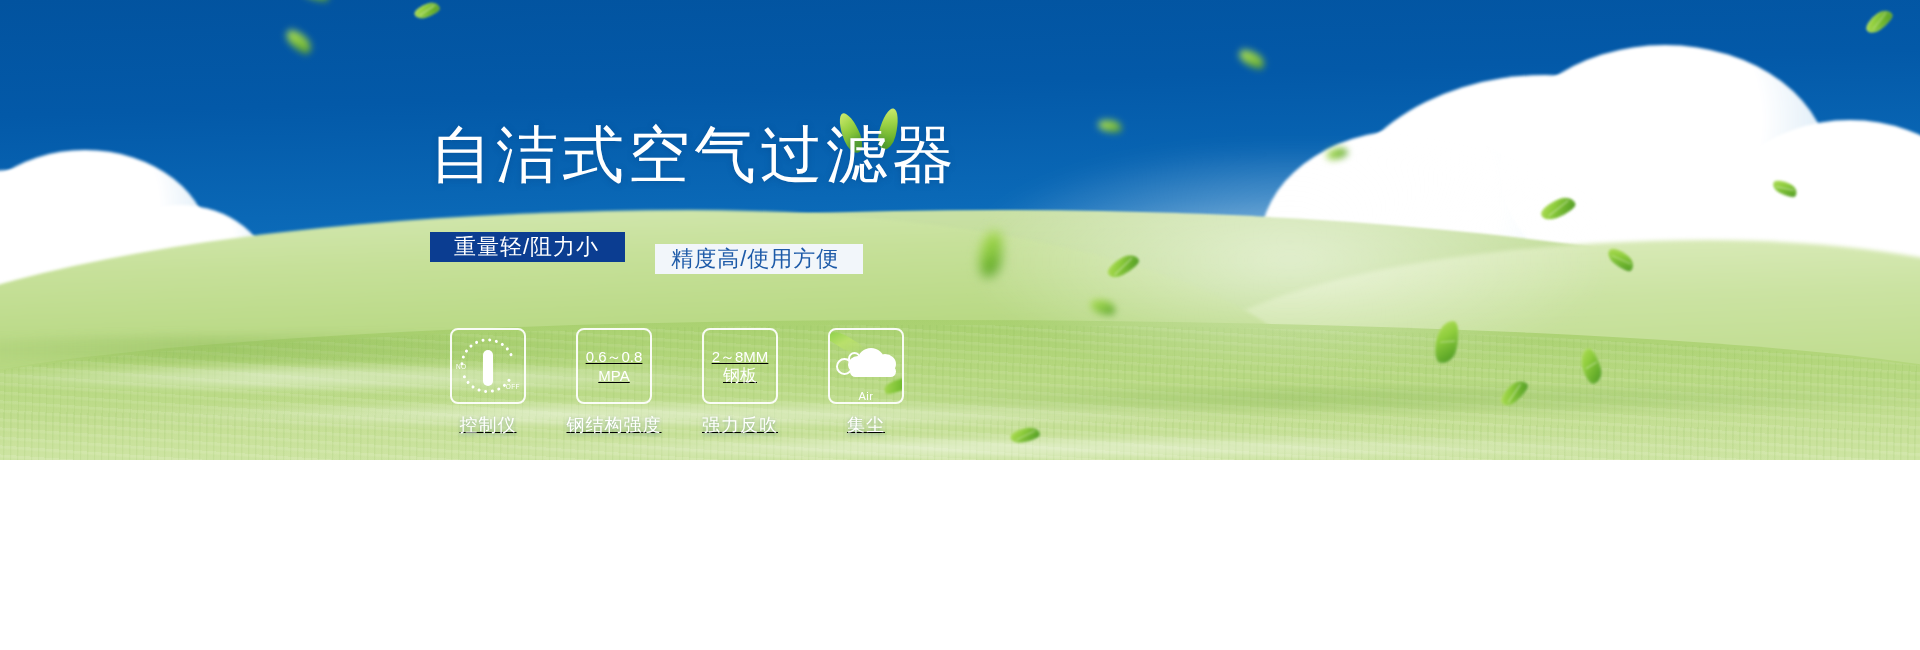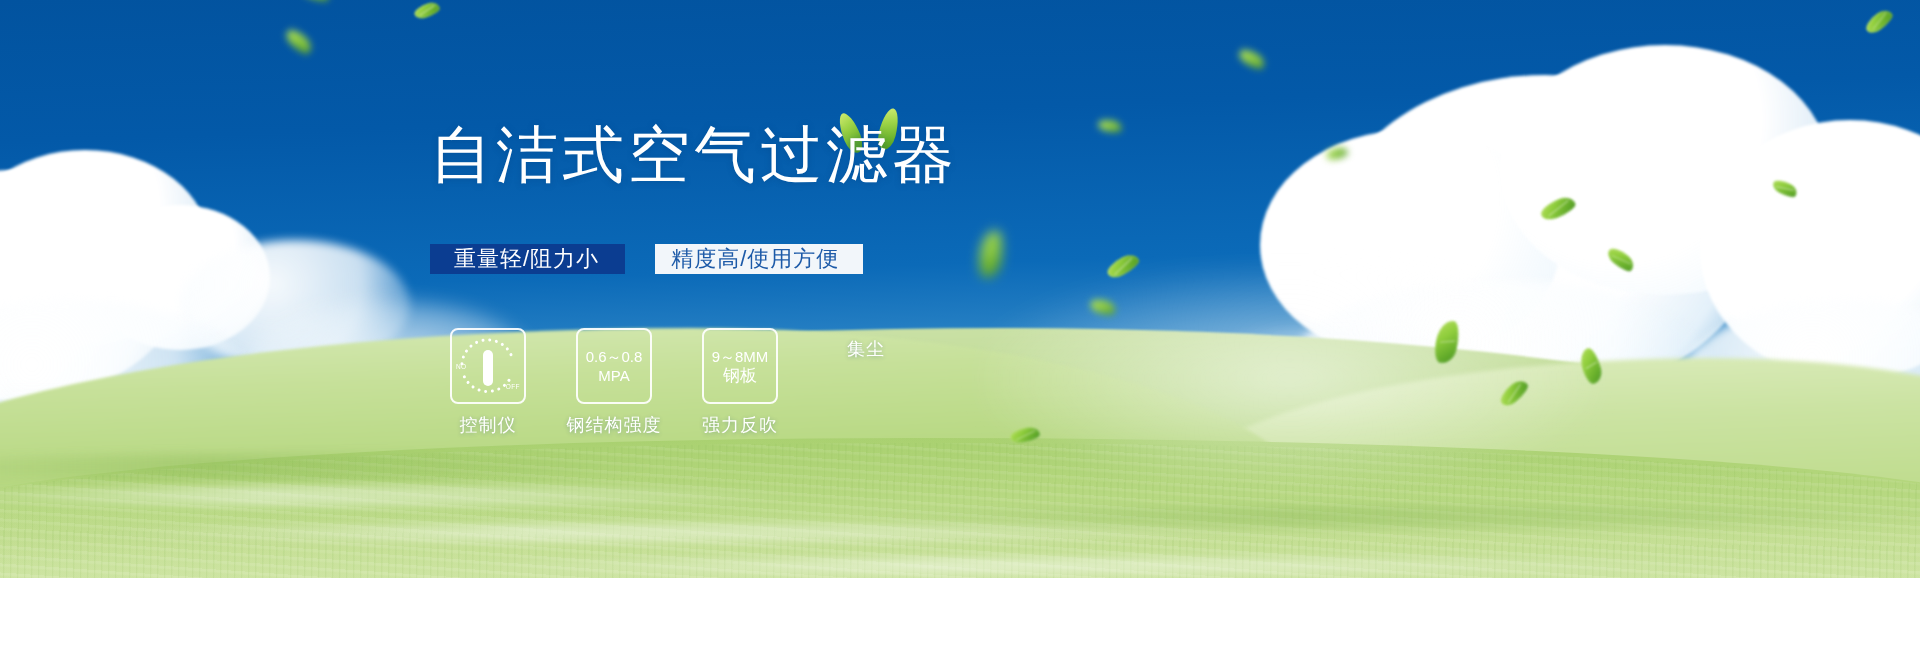--- a/index.html
+++ b/index.html
@@ -8,21 +8,21 @@
     width: 1920px;
     height: 650px;
     overflow: hidden;
     font-family: "Liberation Sans", "DejaVu Sans", sans-serif;
   }
 
   
   #banner {
     position: relative;
     width: 1920px;
-    height: 578px;
+    height: 460px;
     overflow: hidden;
     background: #be185d;
   }
 
   
   .sky {
     position: absolute;
     inset: 0;
     background:
       radial-gradient(ellipse 1100px 420px at 62% 108%, rgba(190,222,245,0.55) 0%, rgba(190,222,245,0) 62%),
@@ -192,21 +192,21 @@
   .sprout .sl.a { left: 6px; top: 6px; transform: rotate(-22deg); }
   .sprout .sl.b { left: 44px; top: 2px; transform: rotate(14deg); }
 
   
   .tabs {
     position: absolute;
     left: 430px;
     top: 232px;
     height: 53px;
     display: flex;
-    align-items: center;
+    align-items: flex-start;
   }
   .tab {
     display: flex;
     align-items: center;
     justify-content: center;
     font-size: 22px;
     letter-spacing: 1px;
     white-space: nowrap;
   }
   .tab-left {
@@ -226,35 +226,37 @@
     content: "";
     position: absolute;
     inset: 0;
     background: #f2f6fa;
     clip-path: polygon(40% 0, 100% 0, 100% 100%, 0 100%);
   }
   .tab-right {
     background: #f2f6fa;
     color: #1d5aa8;
     padding: 0 24px 0 16px;
+    margin-top: 12px;
   }
 
   
   .features {
     position: absolute;
     left: 438px;
     top: 328px;
     display: flex;
     gap: 26px;
   }
   .feature {
     width: 100px;
     display: flex;
     flex-direction: column;
     align-items: center;
+    text-decoration: underline;
   }
   .feature-box {
     width: 76px;
     height: 76px;
     border: 2px solid rgba(255,255,255,0.92);
     border-radius: 8px;
     display: flex;
     flex-direction: column;
     align-items: center;
     justify-content: center;
@@ -477,27 +479,40 @@
         <div class="feature-box">
           <div class="tx">0.6～0.8</div>
           <div class="tx">MPA</div>
         </div>
         <div class="feature-label">钢结构强度</div>
       </div>
 
 
       <div class="feature">
         <div class="feature-box">
-          <div class="tx">9～8MM</div>
+          <div class="tx">2～8MM</div>
           <div class="tx cn">钢板</div>
         </div>
         <div class="feature-label">强力反吹</div>
       </div>
 
       <div class="feature">
+        <div class="feature-box">
+          <div class="aircloud">
+            <span class="streak"></span>
+            <span class="puff" style="left:24px; top:6px; width:26px; height:24px;"></span>
+            <span class="puff" style="left:40px; top:12px; width:22px; height:20px;"></span>
+            <span class="puff" style="left:14px; top:14px; width:20px; height:18px;"></span>
+            <span class="bar" style="left:16px; top:24px; width:46px; height:11px;"></span>
+            <span class="puff" style="left:2px; top:16px; width:17px; height:17px; background:transparent; border:2.4px solid #ffffff;"></span>
+            <span class="puff" style="left:14px; top:10px; width:13px; height:13px; background:transparent; border:2.2px solid #ffffff;"></span>
+            <span class="airtx">Air</span>
+          </div>
+          <span class="feat-leaf" style="left:54px; top:50px;"></span>
+        </div>
         <div class="feature-label">集尘</div>
       </div>
 
     </div>
   </div>
 
   <div class="leaf blur1" style="left:1010px; top:428px; width:30px; height:14px; transform:rotate(-10deg);"></div>
 
 </div>
 

